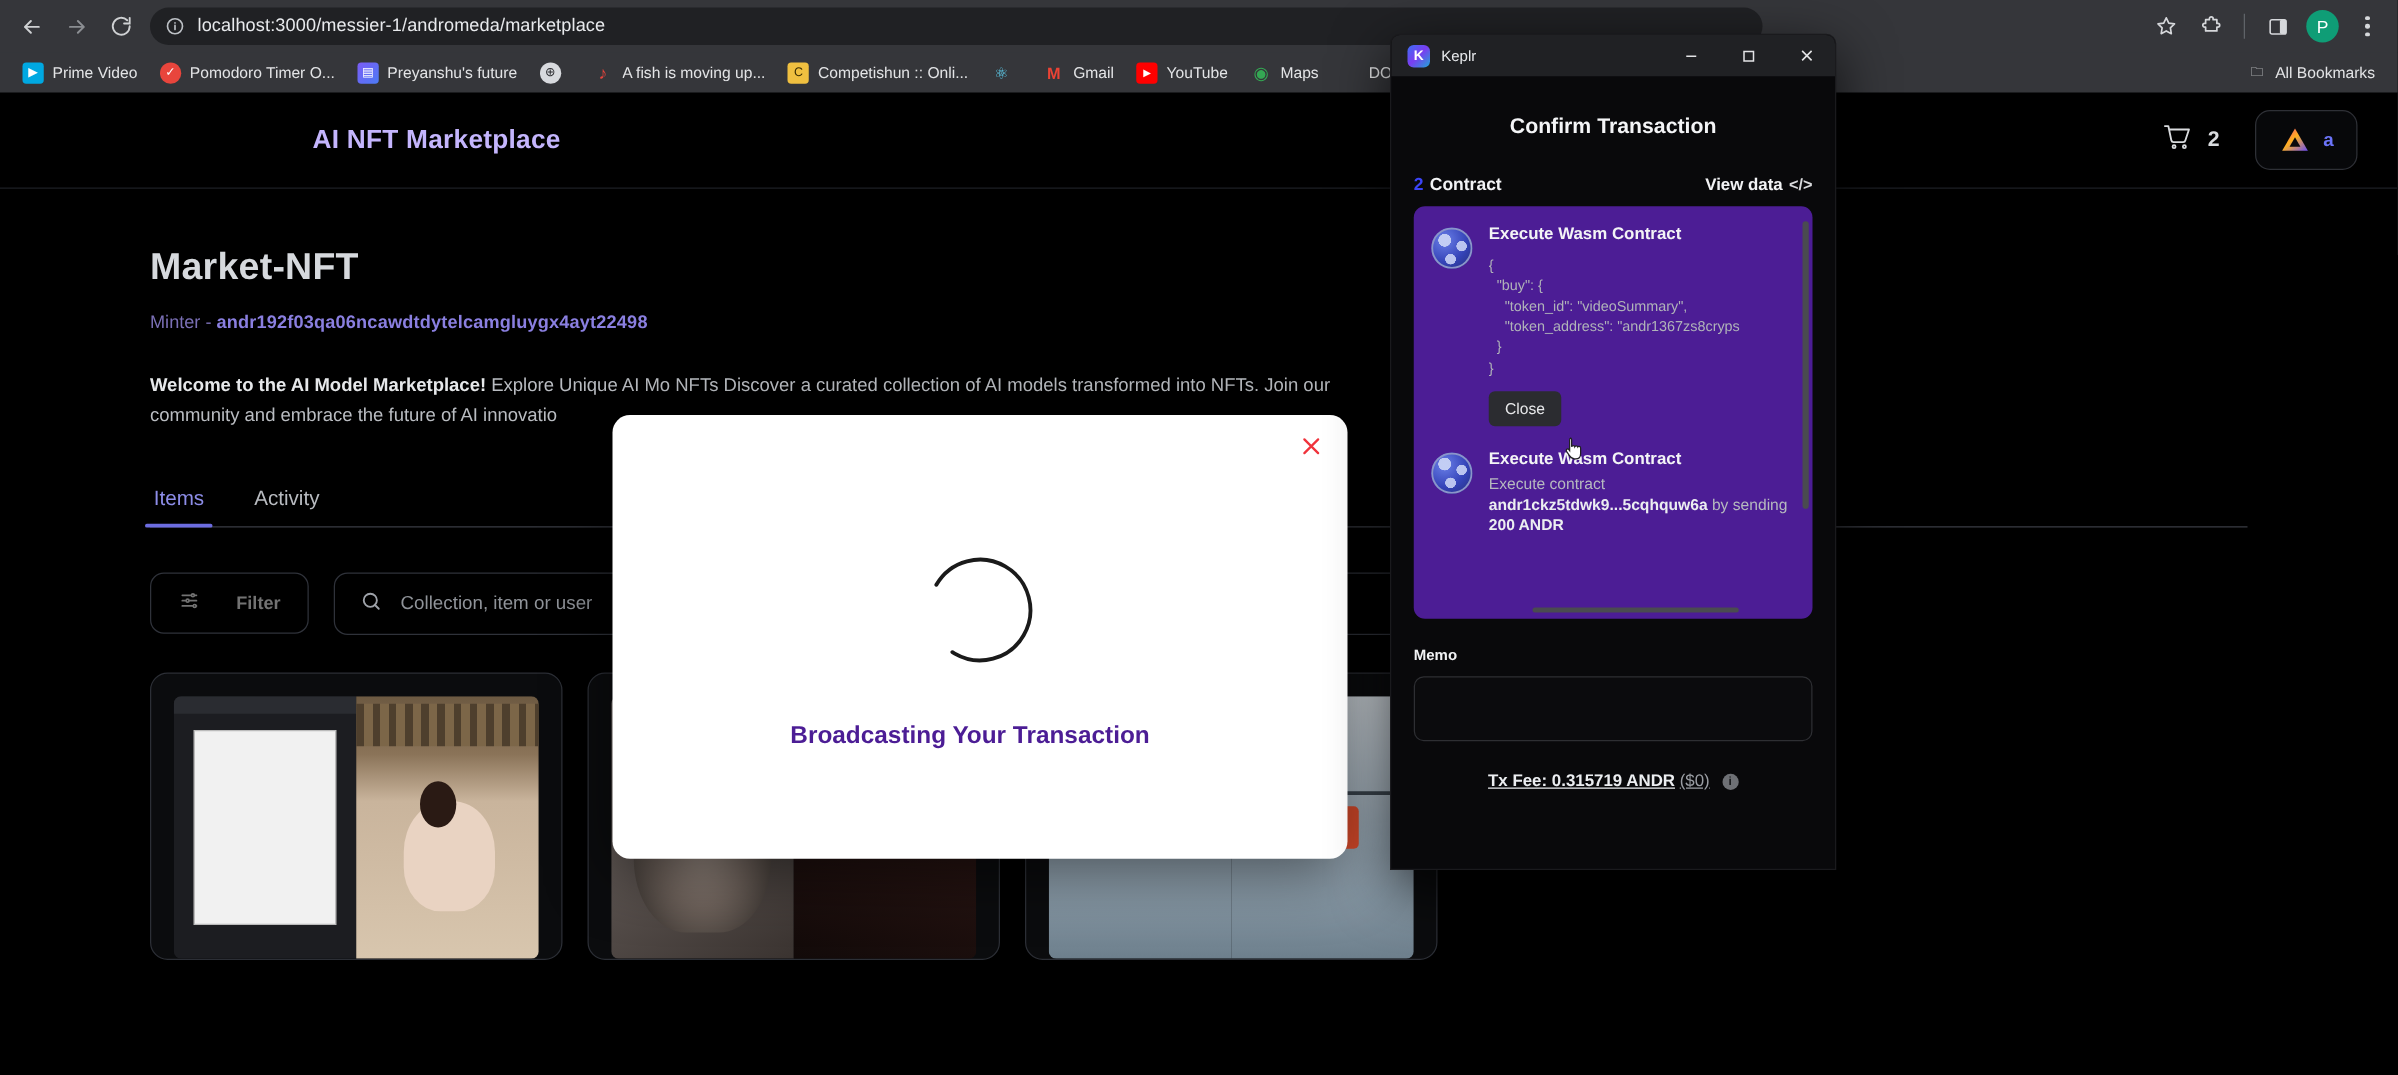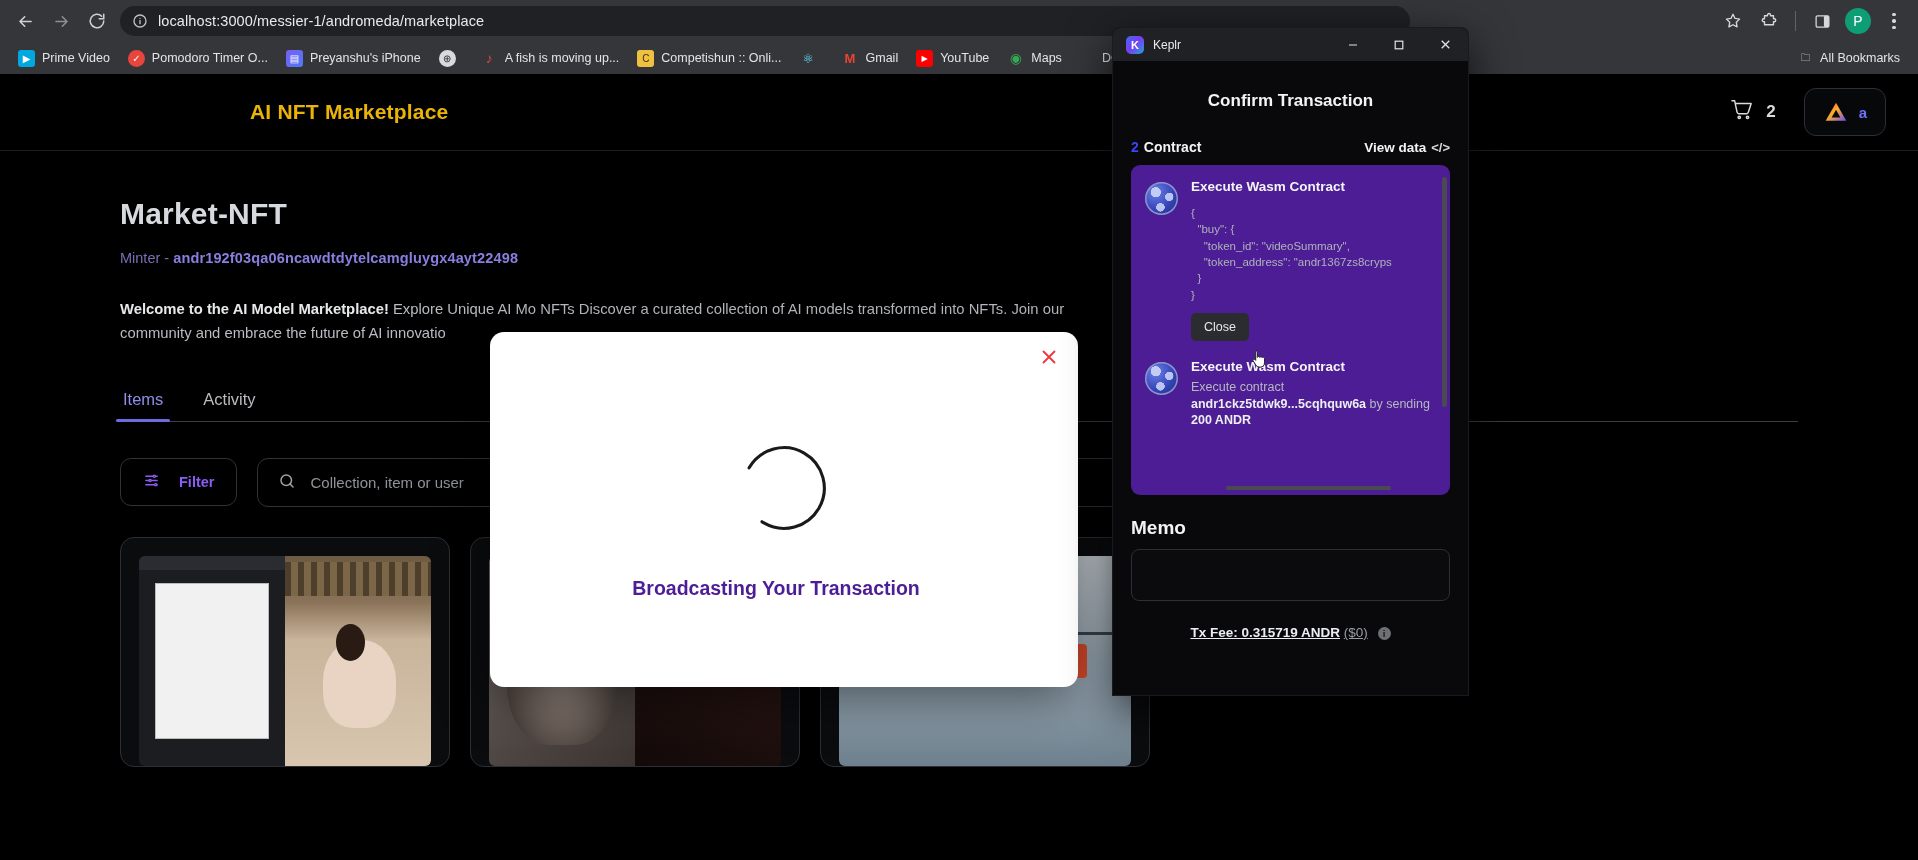--- a/index.html
+++ b/index.html
@@ -66,21 +66,21 @@
   .page {
     position: absolute; top: 74px; left: 0; right: 0; bottom: 0;
     background: #000; overflow: hidden;
   }
 
   .app-header {
     height: 76px; display: flex; align-items: center;
     padding: 0 32px; position: relative;
   }
   .app-title {
-    font-size: 21px; font-weight: 700; color: #eab308;
+    font-size: 21px; font-weight: 700; color: #c4b5fd;
     margin-left: 218px; letter-spacing: .2px;
   }
   .header-right {
     margin-left: auto; display: flex; align-items: center; gap: 28px;
   }
   .cart { display:flex; align-items:center; gap:12px; color:#d9dbde; }
   .cart-count { font-size:17px; font-weight:700; }
   .wallet-chip {
     display:flex; align-items:center; gap:10px;
     border:1px solid #2e3036; border-radius:12px;
@@ -112,23 +112,23 @@
   }
   .tab { padding: 0 3px 12px; font-size: 16.5px; color: #b8bbc0; position: relative; }
   .tab.active { color: #8d8de8; }
   .tab.active::after {
     content:''; position:absolute; left:-4px; right:-4px; bottom:-1px; height:2.5px;
     background:#6c6ce0; border-radius:2px;
   }
 
   .controls { margin-top: 36px; display: flex; gap: 20px; align-items: center; }
   .filter-btn {
-    display:flex; align-items:center; gap:19px;
+    display:flex; align-items:center; gap:29px;
     border:1px solid #2f323a; border-radius:11px;
-    padding: 13px 22px; color:#8b5cf6; font-size:14.5px; font-weight:700;
+    padding: 13px 22px; color:#737373; font-size:14.5px; font-weight:700;
   }
   .search-box {
     flex: 1 1 auto; display:flex; align-items:center; gap:14px;
     border:1px solid #2f323a; border-radius:11px;
     padding: 13px 20px; color:#9ea2a9; font-size:15px;
     max-width: 980px;
   }
   .search-box .ph { color:#8f9399; }
 
   .cards { margin-top: 30px; display:flex; gap: 20px; }
@@ -250,21 +250,21 @@
     white-space:pre; overflow:hidden;
   }
   .close-chip {
     margin-top:10px; display:inline-block; background:#2b2c30; color:#e7e8ea;
     font-size:12.5px; border-radius:5px; padding:7px 13px;text-align:right;
   }
   .msg-divider { height:18px; }
   .msg-scrollbar { position:absolute; right:3px; top:12px; width:5px; height:230px; background:#4a4b50; border-radius:3px; }
   .msg-hscroll { position:absolute; left:95px; bottom:5px; width:165px; height:4px; background:#4a4b50; border-radius:3px; }
 
-  .memo-label { margin-top:22px; font-size:19px; font-weight:700; color:#f2f3f5; }
+  .memo-label { margin-top:22px; font-size:12px; font-weight:700; color:#f2f3f5; }
   .memo-box { margin-top:10px; height:52px; border:1px solid #2e2f33; border-radius:8px; background:#0b0b0d; }
 
   .txfee { margin-top:24px; text-align:center; font-size:13.5px; }
   .txfee u { color:#eceef1; font-weight:700; text-decoration:underline; }
   .txfee .usd { color:#9a9da3; text-decoration:underline; }
   .info-dot {
     display:inline-flex; align-items:center; justify-content:center;
     width:13px; height:13px; border-radius:50%; background:#6e7075; color:#17181a;
     font-size:9.5px; font-weight:700; margin-left:6px; vertical-align:middle;
   }
@@ -344,21 +344,21 @@
     <div class="bm">
       <span class="bm-ico" style="background:#00a8e1;color:#fff;">▶</span>
       <span class="lbl">Prime Video</span>
     </div>
     <div class="bm">
       <span class="bm-ico" style="background:#e8453c;color:#fff;border-radius:50%;">✓</span>
       <span class="lbl">Pomodoro Timer O...</span>
     </div>
     <div class="bm">
       <span class="bm-ico" style="background:linear-gradient(135deg,#7b5cf5,#4c7bf5);color:#fff;">▤</span>
-      <span class="lbl">Preyanshu's iPhone</span>
+      <span class="lbl">Preyanshu's future</span>
     </div>
     <div class="bm">
       <span class="bm-ico" style="background:#d8dade;color:#2b2c30;border-radius:50%;">⊕</span>
       <span class="lbl"></span>
     </div>
     <div class="bm">
       <span class="bm-ico" style="color:#e8443c;font-size:14px;">♪</span>
       <span class="lbl">A fish is moving up...</span>
     </div>
     <div class="bm">

